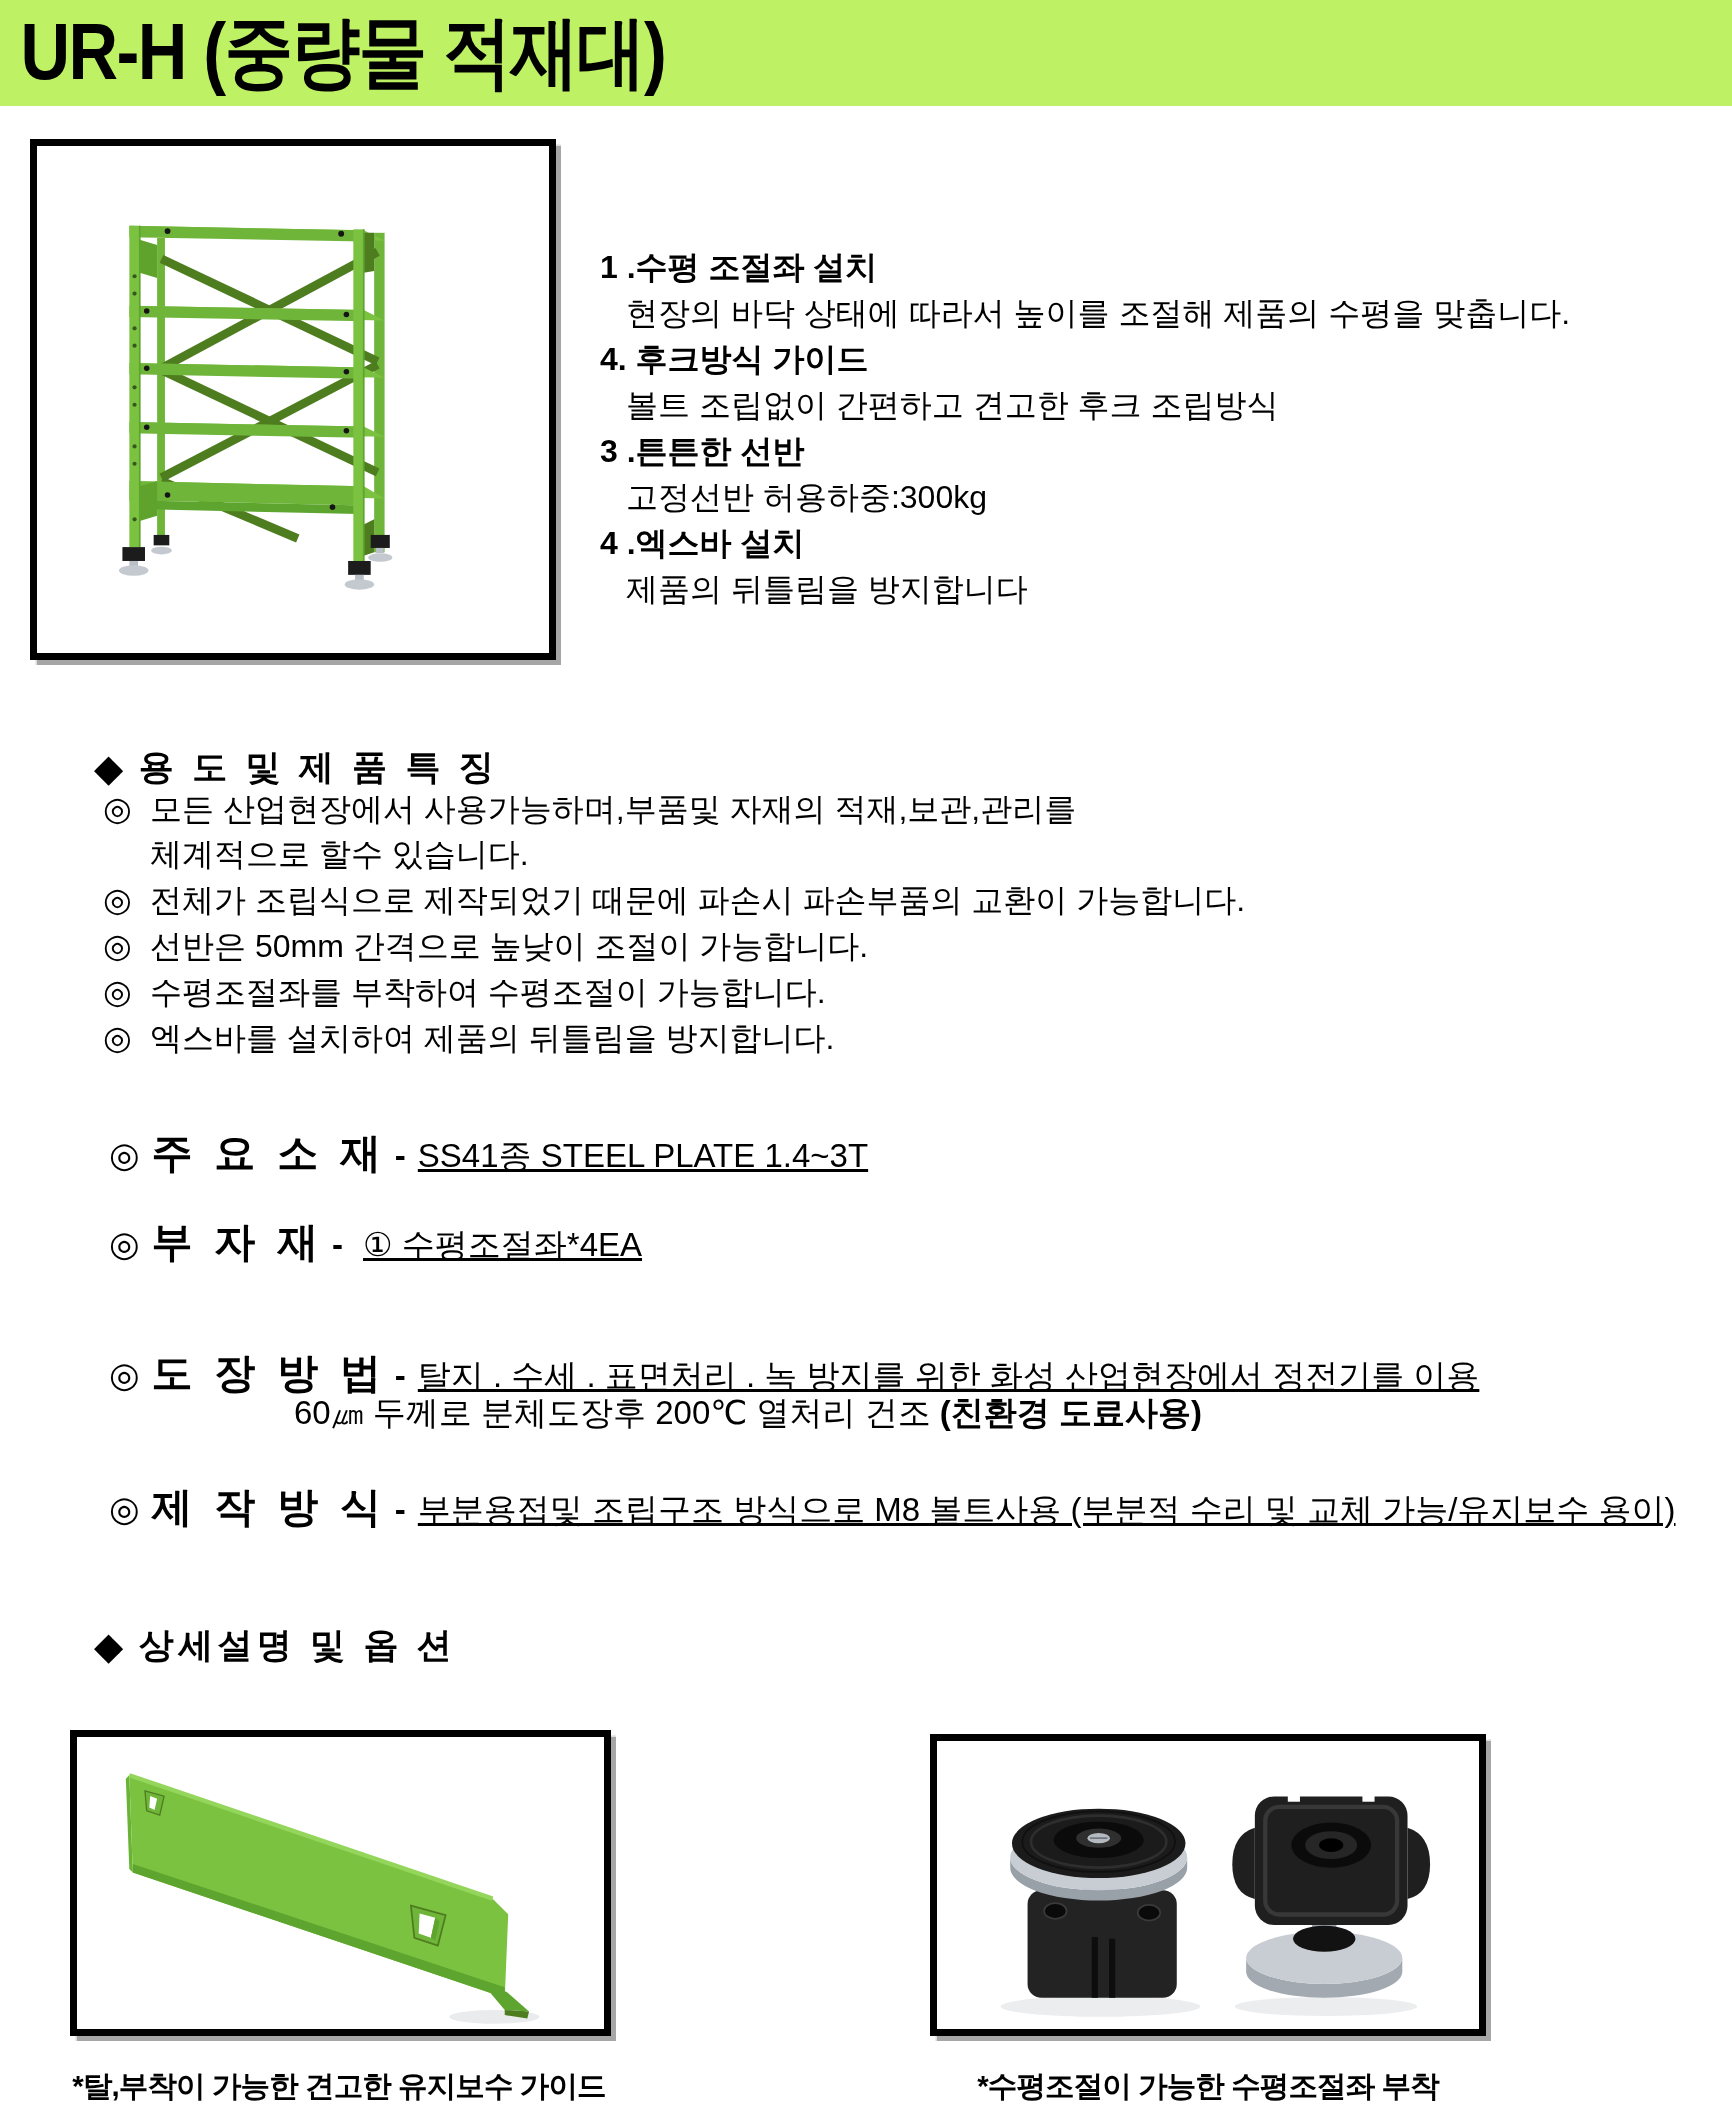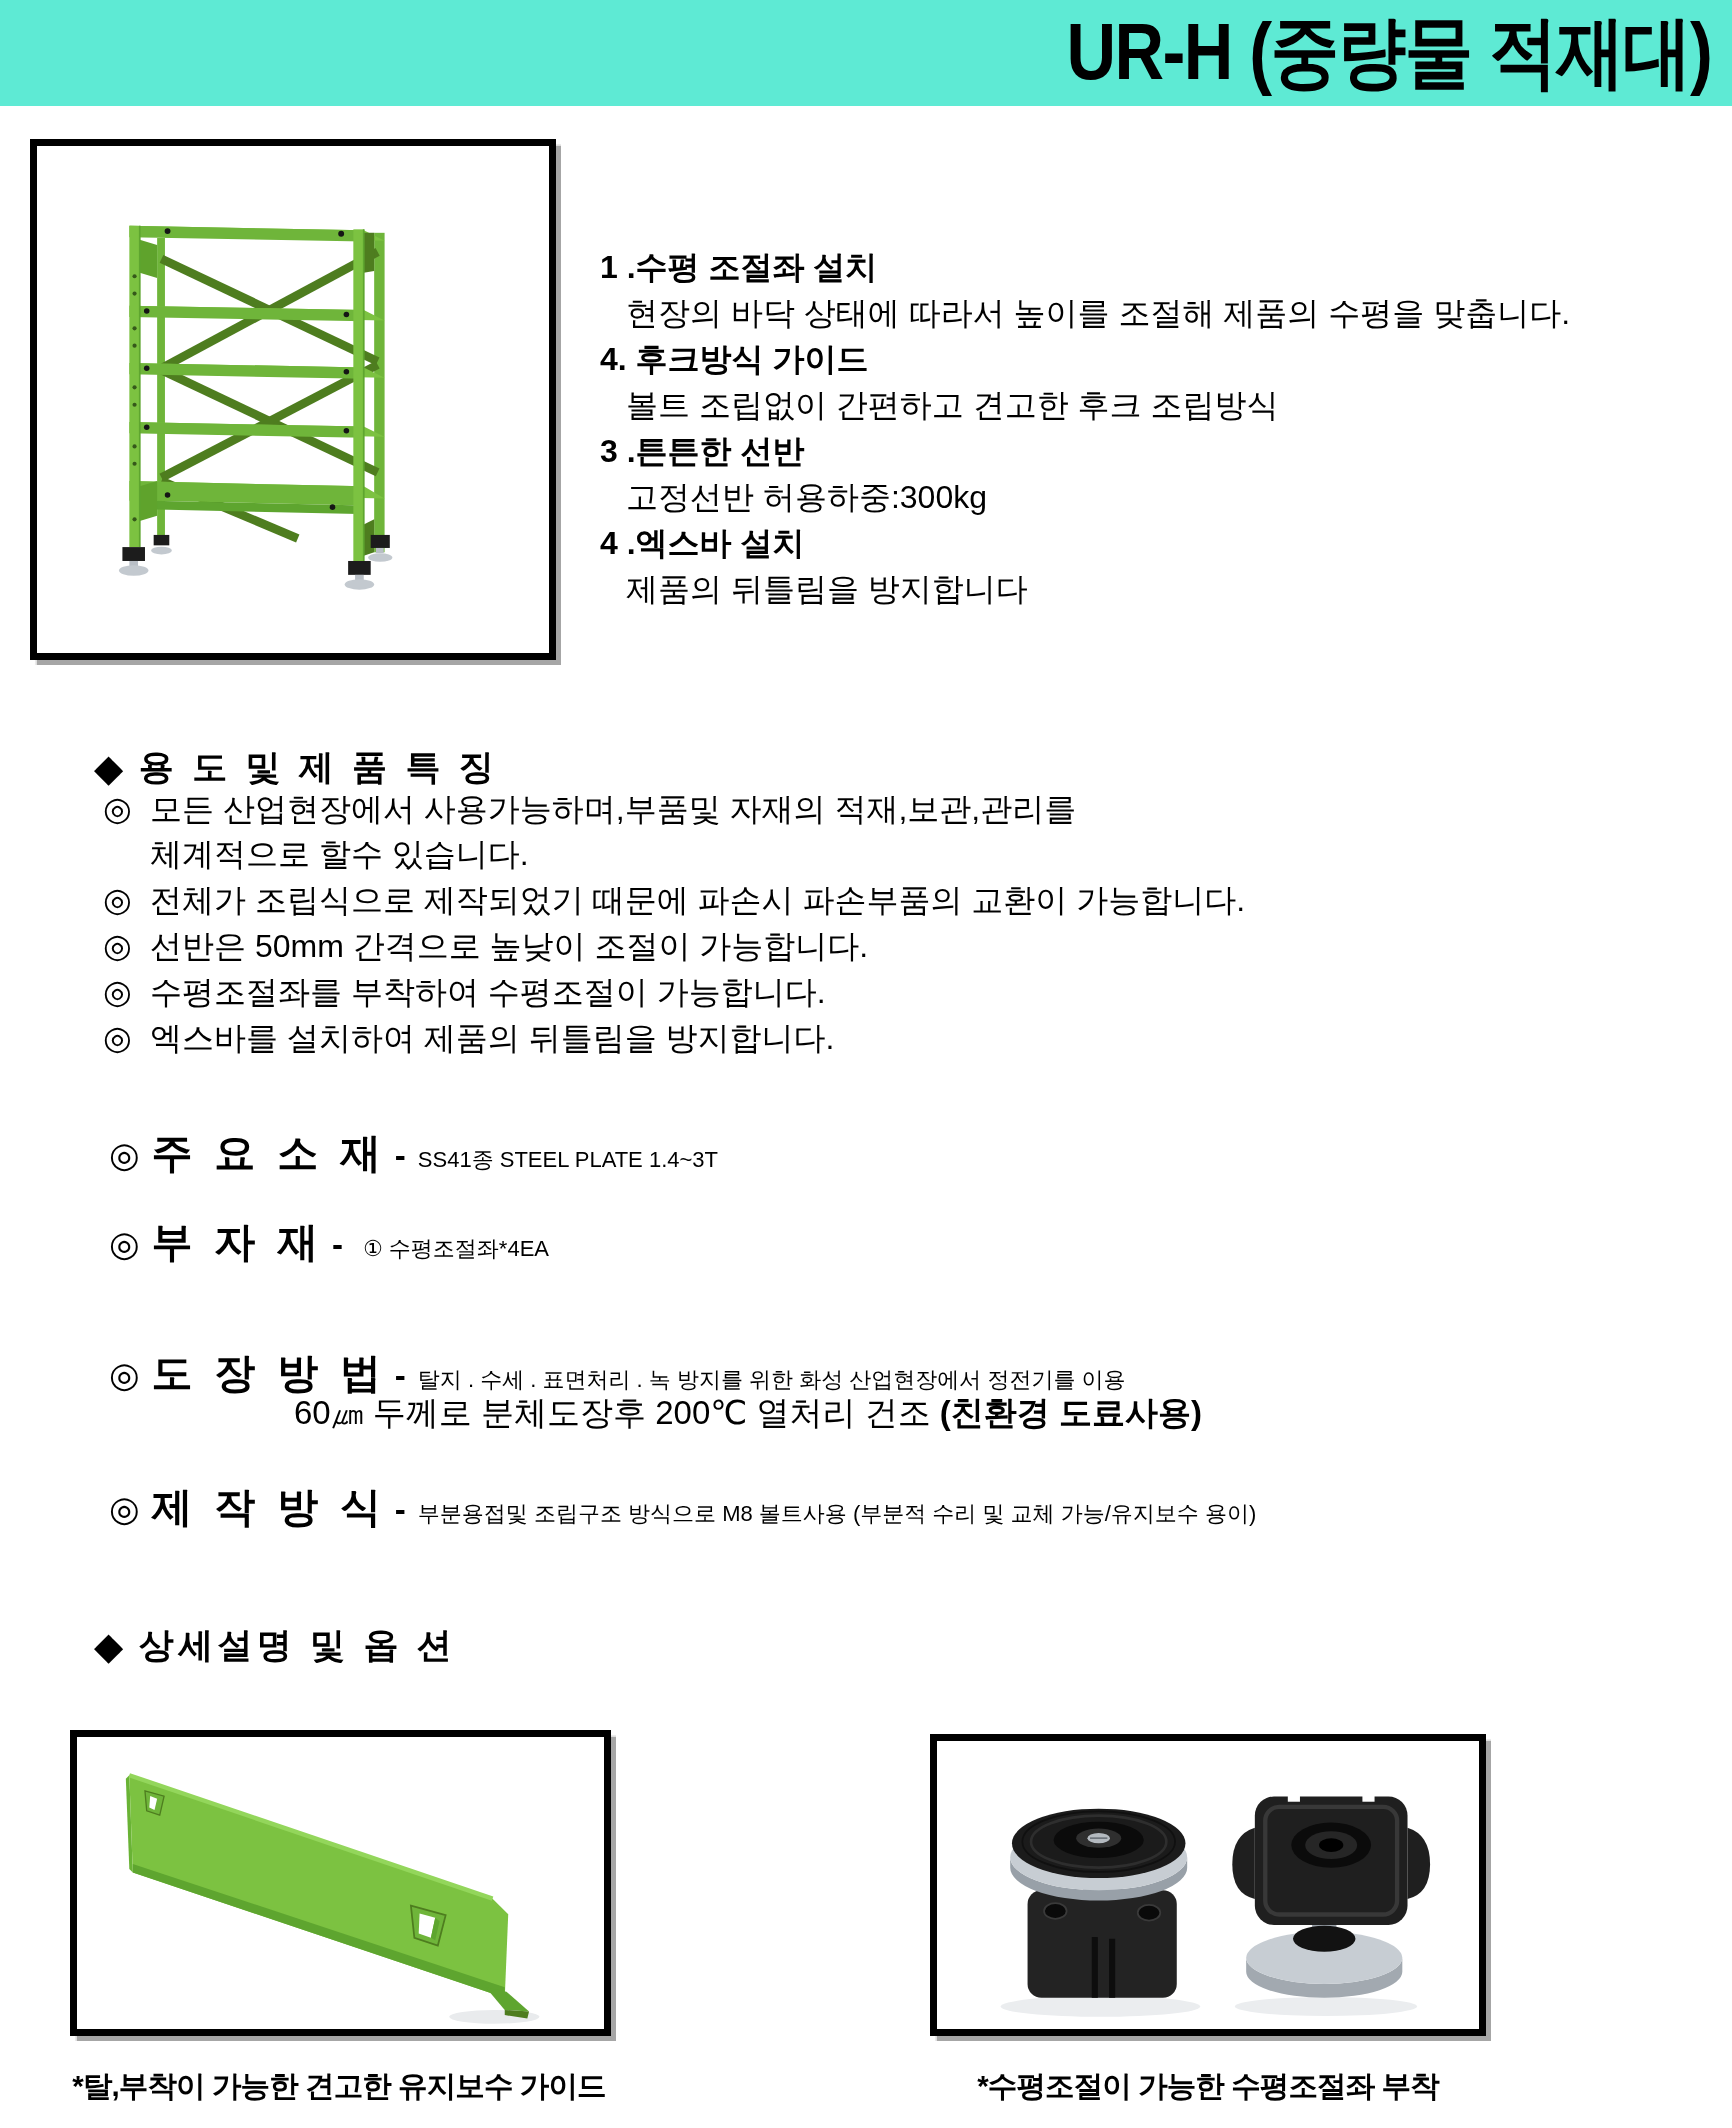--- a/index.html
+++ b/index.html
@@ -2,22 +2,22 @@
 <html style="font-size:14px"><head>
 <meta charset="utf-8">
 <style>
   html,body{margin:0;padding:0;background:#fff;}
   .page{
     position:relative;width:1732px;height:2128px;background:#ffffff;overflow:hidden;
     font-family:"Liberation Sans","DejaVu Sans",sans-serif;color:#000;
   }
   
   .banner{
-    position:absolute;left:0;top:0;width:1732px;height:106px;background:#5eead4;
-    display:flex;align-items:center;justify-content:flex-end;
+    position:absolute;left:0;top:0;width:1732px;height:106px;background:#bef264;
+    display:flex;align-items:center;justify-content:flex-start;
   }
   .banner .title{
     font-size:73px;font-weight:900;letter-spacing:-1.7px;color:#000;
     transform:scaleX(.94) scaleY(1.08);white-space:nowrap;
   }
   
   .imgbox{
     position:absolute;background:#fff;border:7px solid #000;box-sizing:border-box;
     box-shadow:5.2px 5.2px 0.9px rgba(0,0,0,.35);
   }
@@ -38,21 +38,21 @@
   
   .bullets{position:absolute;left:103px;top:786px;}
   .bullet-line{font-size:32px;line-height:45px;white-space:nowrap;}
   .bullet-line .marker{display:inline-block;width:47px;font-size:33px;}
   .bullet-line.cont{padding-left:47px;}
   
   .spec-row{position:absolute;left:109px;display:flex;align-items:baseline;white-space:nowrap;}
   .spec-row .marker{font-size:35px;font-weight:bold;margin-right:12px;}
   .spec-row .label{font-size:41px;font-weight:bold;letter-spacing:5.2px;}
   .spec-row .dash{font-size:33px;font-weight:bold;margin:0 12px 0 8.7px;}
-  .spec-row .value{font-size:22px;}
+  .spec-row .value{font-size:33px;text-decoration:underline;}
   #spec-material{top:1126px;}
   #spec-accessory{top:1215px;}
   #spec-painting{top:1346px;}
   .spec-cont{position:absolute;left:294px;top:1391px;font-size:33px;white-space:nowrap;}
   .spec-cont .bold-tail{font-weight:bold;}
   #spec-fabrication{top:1480px;}
   #spec-accessory .value{margin-left:8px;}
   
   .caption{
     position:absolute;top:2067px;font-size:29.5px;font-weight:800;text-align:center;

